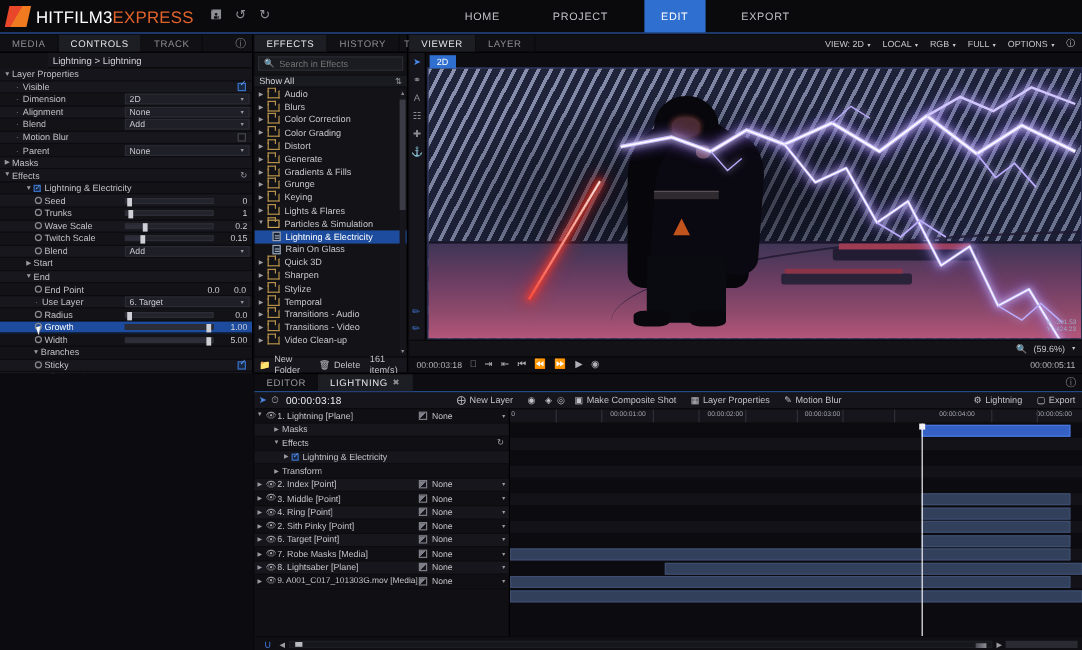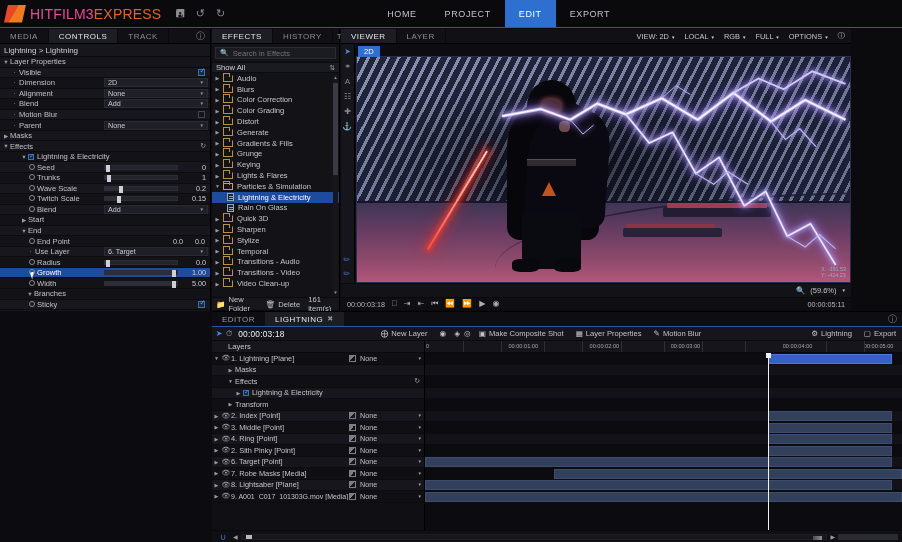--- a/index.html
+++ b/index.html
@@ -19,26 +19,26 @@
     position: absolute; left: 0; top: 0; width: 902px; height: 28px;
     background: #0a0a0c; border-bottom: 1px solid #2c57a8;
     display: flex; align-items: center;
   }
   .logo-mark {
     width: 22px; height: 18px; margin-left: 4px; margin-right: 4px;
     background: linear-gradient(120deg, #e8472a 0%, #e8472a 45%, #f07a20 46%, #f07a20 100%);
     clip-path: polygon(18% 0, 100% 0, 82% 100%, 0 100%);
   }
   .logo-text { font-size: 14px; letter-spacing: .2px; font-weight: 400; }
-  .logo-text .w { color: #ec4899; }
+  .logo-text .w { color: #ffffff; }
   .logo-text .o { color: #e2622c; }
   .tb-icons { display: flex; align-items: center; gap: 11px; margin-left: 14px; color: #8d8d94; font-size: 11px; }
   .tb-ico { cursor: default; line-height: 1; }
 
-  .mainmenu { display: flex; margin-left: 148px; height: 100%; align-items: stretch; }
+  .mainmenu { display: flex; margin-left: 148px; height: 100%; align-items: stretch; gap: 16px; }
   .mm-item {
     display: flex; align-items: center; padding: 0 14px;
     font-size: 9px; letter-spacing: .6px; color: #c3c3c8;
   }
   .mm-item.active { background: #2f6fd0; color: #fff; }
 
   
   .panel-tabs {
     height: 15px; background: #101015; display: flex; align-items: stretch;
     border-bottom: 1px solid #000;
@@ -55,20 +55,21 @@
   
   .left-panel {
     position: absolute; left: 0; top: 29px; width: 211px; height: 513px;
     background: #121217; border-right: 1px solid #000;
     display: flex; flex-direction: column;
   }
   .breadcrumb {
     height: 13px; line-height: 13px; padding-left: 4px;
     font-size: 8px; color: #cfcfd4; background: #16161c;
     border-bottom: 1px solid #090909;
+    margin-left: 40px;
   }
   .proplist { flex: 1; overflow: hidden; }
   .prow {
     display: flex; align-items: center; height: 10.55px;
     border-bottom: 1px solid #0c0c10;
     font-size: 7.6px; color: #c0c0c6; position: relative;
   }
   .prow.alt { background: #17171d; }
   .prow.sel { background: #1d4c9e; color: #fff; }
   .prow.hdr { background: #15151b; }
@@ -189,21 +190,21 @@
   .fx-scroll .thumb { position: absolute; left: 0; right: 0; top: 8px; height: 92px; background: #3b3b46; }
   .fx-scroll .ar { position:absolute; left:0; right:0; text-align:center; font-size:4.5px; color:#8d8d95; }
   .fx-footer {
     height: 13px; background: #16161c; border-top: 1px solid #0a0a0d;
     display: flex; align-items: center; gap: 8px; padding-left: 4px; font-size: 7.6px; color: #c3c3c9;
   }
   .fxf-btn { display: flex; align-items: center; gap: 3px; }
 
   
   .viewer-panel {
-    position: absolute; left: 341px; top: 29px; width: 510px; height: 281px;
+    position: absolute; left: 341px; top: 29px; width: 561px; height: 281px;
     background: #0d0d11; display: flex; flex-direction: column;
   }
   .viewer-body { flex: 1; display: flex; position: relative; }
   .vtools {
     width: 14px; background: #15151b; display: flex; flex-direction: column;
     align-items: center; padding-top: 4px; gap: 7px; border-right: 1px solid #000;
   }
   .vtool { font-size: 8px; color: #8c8c95; line-height: 1; }
   .vtool.active { color: #4a86e0; }
   .vtools-bottom { margin-top: auto; display: flex; flex-direction: column; gap: 6px; padding-bottom: 5px; }
@@ -1147,21 +1148,20 @@
           <span>Lightning</span>
         </span>
       <span class="tb-btn">
           <span>▢</span>
           <span>Export</span>
         </span>
     </div>
 
     <div class="tl-body">
       <div class="tl-left">
-        <div class="tl-left-head">Layers</div>
 
         <div class="lay-row">
           <span class="lay-tri">▼</span>
           <span class="eye">👁</span>
           <span class="lay-name">1. Lightning [Plane]</span>
           <span class="lay-right">
               <span class="blend-ico"></span>
               <span class="blend-dd">None</span>
               <span class="blend-arrow">▼</span>
             </span>

